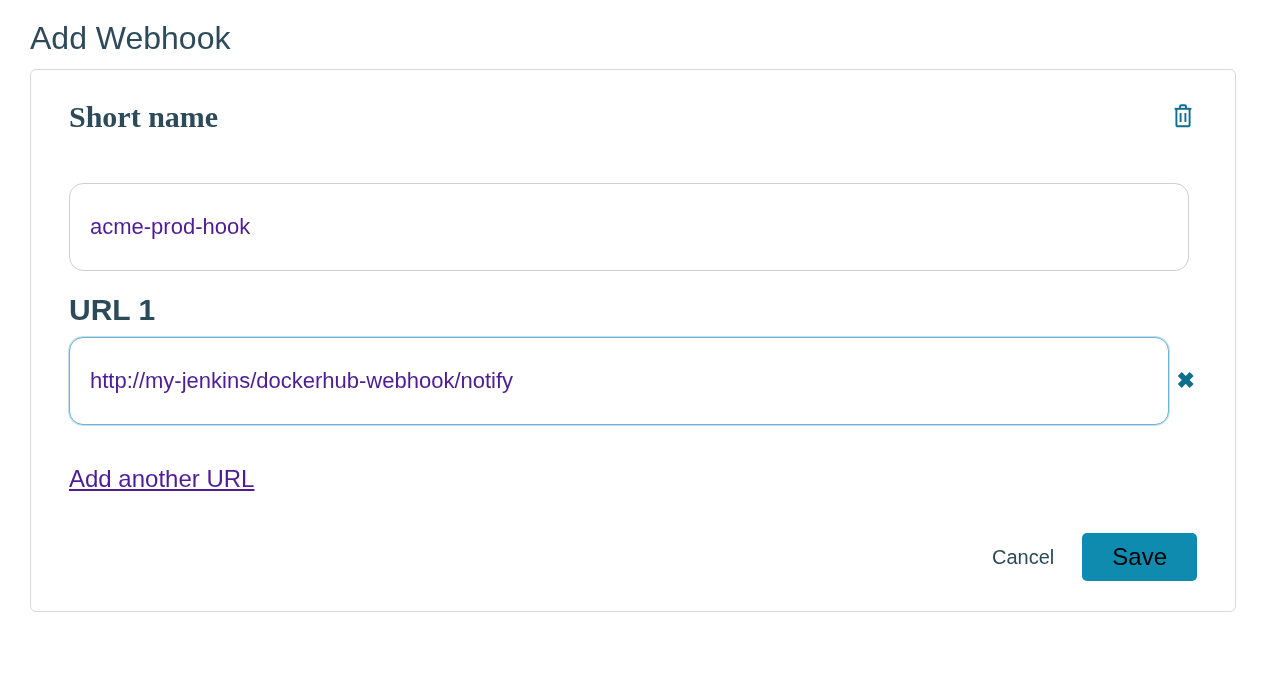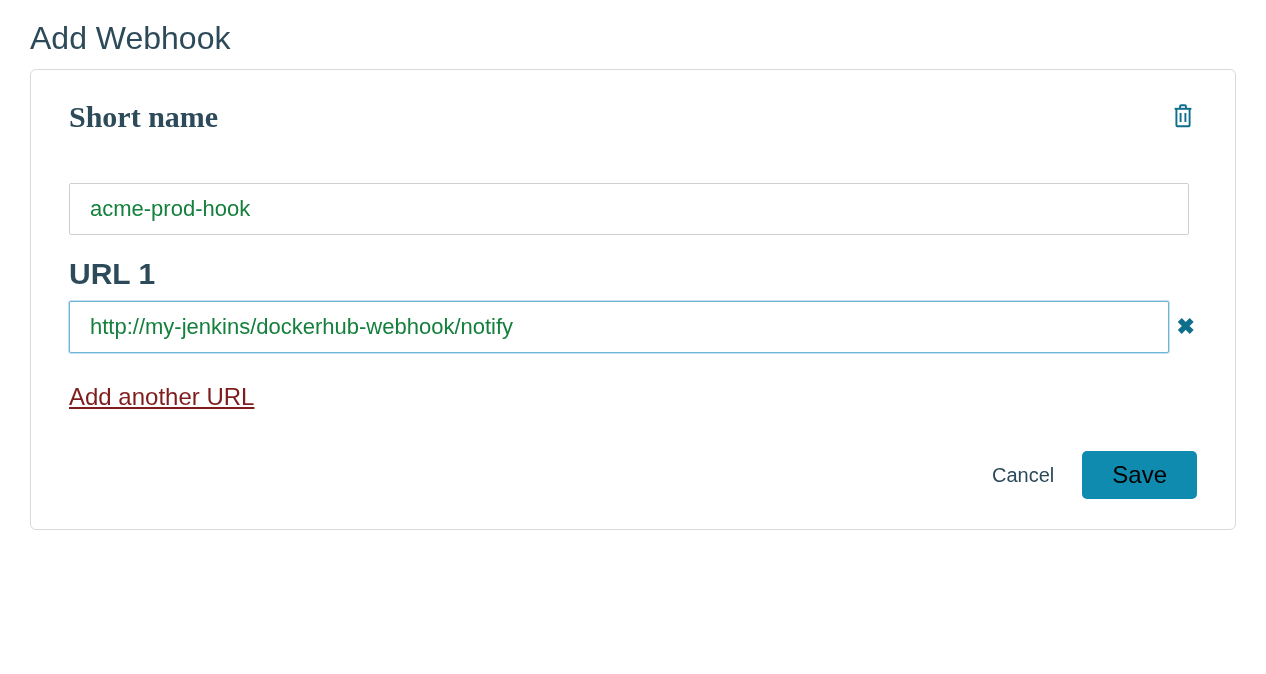--- a/index.html
+++ b/index.html
@@ -47,25 +47,25 @@
       align-items: center;
       justify-content: center;
     }
     .trash-btn svg {
       width: 20px;
       height: 24px;
     }
     .text-input {
       width: 100%;
       max-width: 1120px;
-      padding: 12px 20px;
+      padding: 30px 20px;
       font-size: 22px;
       border: 1px solid #cfcfcf;
-      border-radius: 2px;
-      color: #15803d;
+      border-radius: 14px;
+      color: #4c1d95;
       outline: none;
       display: block;
     }
     .text-input.focused {
       border-color: #6fb3d6;
       box-shadow: 0 0 0 1px rgba(111,179,214,0.4);
     }
     .url-section {
       margin-top: 22px;
     }
@@ -91,23 +91,23 @@
       border: none;
       cursor: pointer;
       color: #0f6e8c;
       font-size: 22px;
       font-weight: 900;
       padding: 0 2px;
       line-height: 1;
     }
     .add-url-link {
       display: inline-block;
-      margin-top: 30px;
+      margin-top: 40px;
       font-size: 24px;
-      color: #7f1d1d;
+      color: #4c1d95;
       text-decoration: underline;
       cursor: pointer;
       background: none;
       border: none;
       padding: 0;
       font-family: inherit;
     }
     .actions {
       display: flex;
       justify-content: flex-end;

